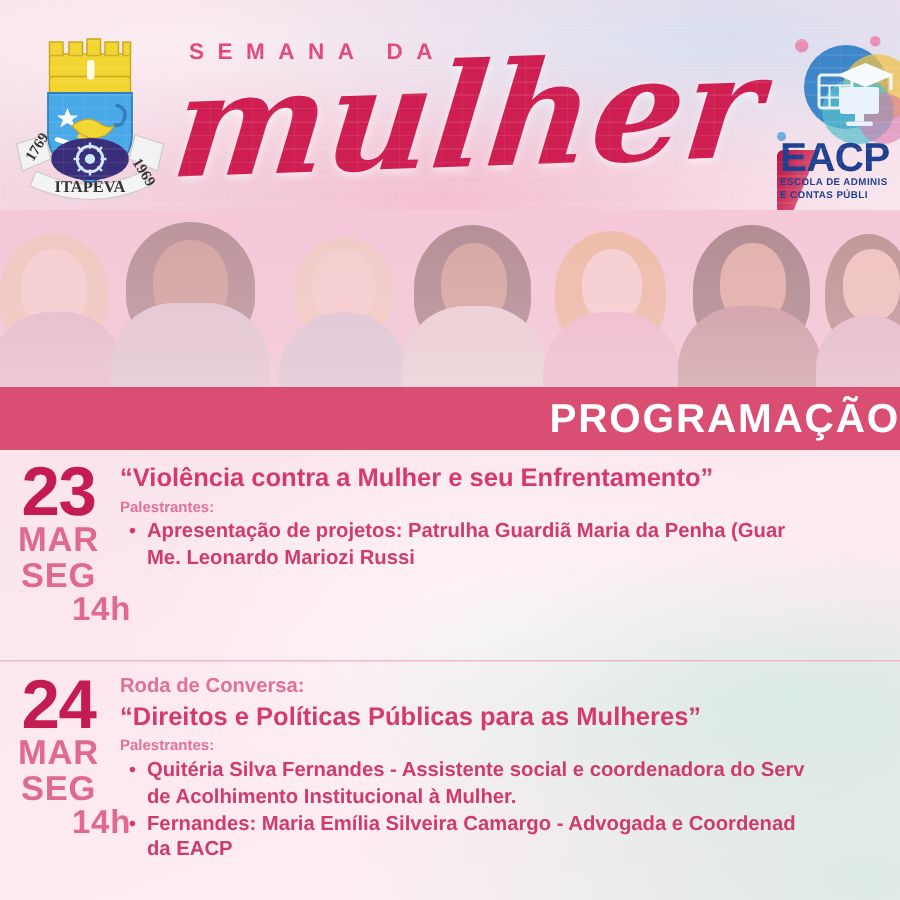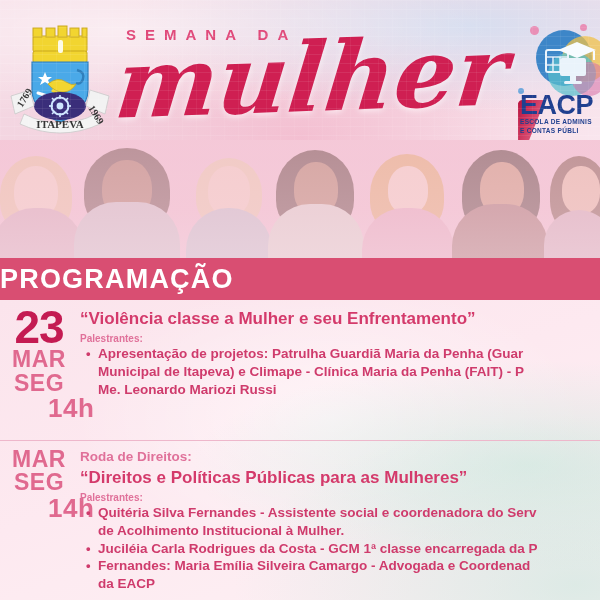--- a/index.html
+++ b/index.html
@@ -94,21 +94,21 @@
   .hair{position:absolute;border-radius:50% 50% 40% 40%;}
   .body{position:absolute;bottom:0;border-radius:42px 42px 0 0;}
   #photoband:after{
     content:"";position:absolute;inset:0;
     background:linear-gradient(180deg,rgba(246,200,216,.62) 0%,rgba(247,205,219,.68) 60%,rgba(248,214,226,.72) 100%);
   }
 
   
   #banner{
     position:absolute;left:0;top:258px;width:600px;height:42px;
-    background:#d94e72;display:flex;align-items:center;justify-content:flex-start;
+    background:#d94e72;display:flex;align-items:center;justify-content:flex-end;
   }
   #banner .txt{
     color:#ffffff;font-size:27px;font-weight:700;letter-spacing:1.2px;
   }
 
   
   #schedule{
     position:absolute;left:0;top:300px;width:600px;height:300px;
     background:
       radial-gradient(ellipse at 88% 55%, rgba(196,232,219,.55) 0%, rgba(196,232,219,0) 45%),
@@ -126,21 +126,21 @@
 
   .datecol{
     width:78px;flex:0 0 78px;text-align:center;padding-top:4px;
   }
   .day{
     font-size:46px;font-weight:700;color:#c41b52;line-height:.92;letter-spacing:-1px;
   }
   .mon,.dow,.hour{
     font-size:23px;font-weight:700;color:#e0698f;line-height:1.02;letter-spacing:.5px;
   }
-  .hour{font-size:26px;padding-left:48px;}
+  .hour{font-size:22px;padding-left:48px;}
 
   .txtcol{flex:1;padding-top:5px;padding-left:2px;}
   .kicker{font-size:13.5px;font-weight:700;color:#e0719a;line-height:1.25;}
   .evtitle{font-size:17px;font-weight:700;color:#d43a6b;line-height:1.3;margin-top:1px;white-space:nowrap;}
   .sublabel{font-size:10px;font-weight:700;color:#e0719a;line-height:1.3;margin-top:2px;}
   ul.speakers{margin:0;padding:0 0 0 18px;list-style:none;}
   ul.speakers li{
     position:relative;font-size:13.5px;font-weight:700;color:#cf3b6c;
     line-height:1.32;white-space:nowrap;
   }
@@ -291,44 +291,43 @@
     <div class="divider"></div>
 
     <div class="event ev1">
       <div class="datecol">
         <div class="day">23</div>
         <div class="mon">MAR</div>
         <div class="dow">SEG</div>
         <div class="hour">14h</div>
       </div>
       <div class="txtcol">
-        <div class="evtitle">“Violência classe a Mulher e seu Enfrentamento”</div>
+        <div class="evtitle">“Violência contra a Mulher e seu Enfrentamento”</div>
         <div class="sublabel">Palestrantes:</div>
         <ul class="speakers">
           <li>Apresentação de projetos: Patrulha Guardiã Maria da Penha (Guar</li>
-          <li class="cont">Municipal de Itapeva) e Climape - Clínica Maria da Penha (FAIT) - P</li>
           <li class="cont">Me. Leonardo Mariozi Russi</li>
         </ul>
       </div>
     </div>
 
     <div class="event ev2">
       <div class="datecol">
+        <div class="day">24</div>
         <div class="mon">MAR</div>
         <div class="dow">SEG</div>
         <div class="hour">14h</div>
       </div>
       <div class="txtcol">
-        <div class="kicker">Roda de Direitos:</div>
+        <div class="kicker">Roda de Conversa:</div>
         <div class="evtitle">“Direitos e Políticas Públicas para as Mulheres”</div>
         <div class="sublabel">Palestrantes:</div>
         <ul class="speakers">
           <li>Quitéria Silva Fernandes - Assistente social e coordenadora do Serv</li>
           <li class="cont">de Acolhimento Institucional à Mulher.</li>
-          <li>Juciléia Carla Rodrigues da Costa - GCM 1ª classe encarregada da P</li>
           <li>Fernandes: Maria Emília Silveira Camargo - Advogada e Coordenad</li>
           <li class="cont">da EACP</li>
         </ul>
       </div>
     </div>
   </div>
 
 </div>
 
 </body></html>

